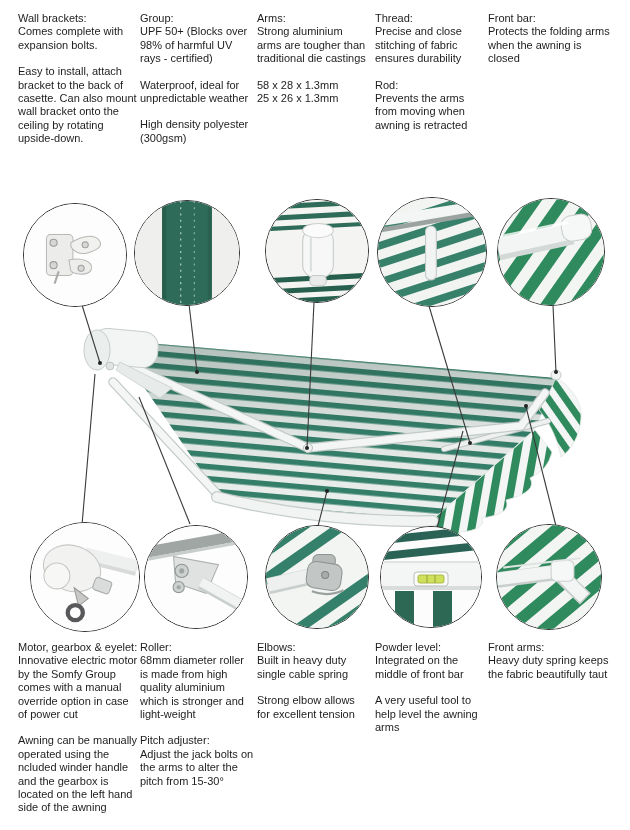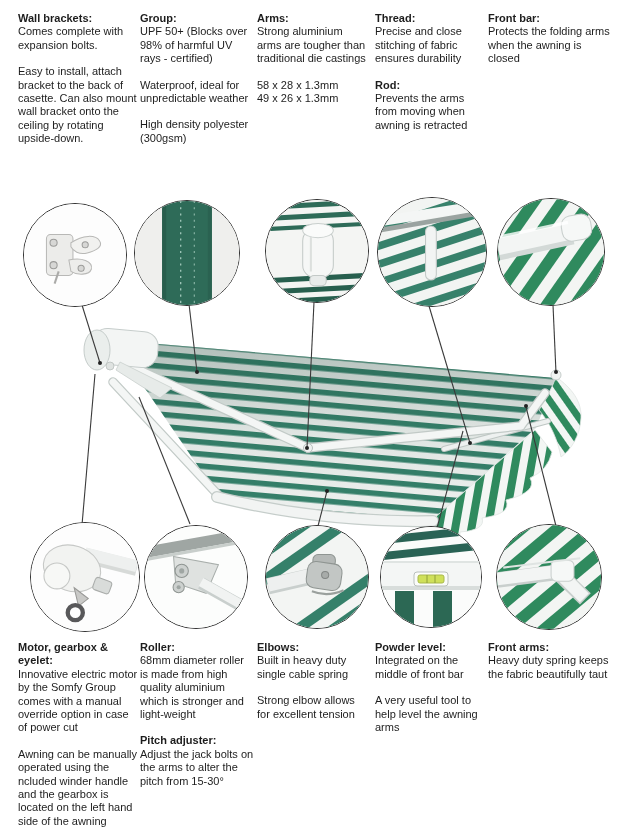--- a/index.html
+++ b/index.html
@@ -1,19 +1,19 @@
 <!DOCTYPE html>
 <html><head>
 <meta charset="utf-8">
 <style>
   html,body{margin:0;padding:0;background:#ffffff;}
   .page{position:relative;width:630px;height:830px;background:#ffffff;overflow:hidden;
         font-family:"Liberation Sans", sans-serif;color:#1d1d1d;}
   .col{position:absolute;font-size:11px;line-height:13.4px;}
-  .col .h{font-weight:700;margin:0;}
+  .col .h{font-weight:400;margin:0;}
   .col .p{margin:0 0 13px 0;}
   .col .p0{margin:0;}
   .art{position:absolute;left:0;top:0;width:630px;height:830px;}
   .circle{position:absolute;border-radius:50%;border:1.6px solid #2f2f2f;background:#ffffff;
           overflow:hidden;box-sizing:border-box;}
   .circle svg{display:block;width:100%;height:100%;}
 </style>
 </head>
 <body>
 
@@ -273,21 +273,21 @@
     <div class="h">Group:</div>
     <div class="p">UPF 50+ (Blocks over 98% of harmful UV rays - certified)</div>
     <div class="p">Waterproof, ideal for unpredictable weather</div>
     <div class="p">High density polyester (300gsm)</div>
   </div>
 
   <div class="col" style="left:257px;top:12px;width:112px">
     <div class="h">Arms:</div>
     <div class="p">Strong aluminium arms are tougher than traditional die castings</div>
     <div class="p0">58 x 28 x 1.3mm</div>
-    <div class="p0">49 x 26 x 1.3mm</div>
+    <div class="p0">25 x 26 x 1.3mm</div>
   </div>
 
   <div class="col" style="left:375px;top:12px;width:106px">
     <div class="h">Thread:</div>
     <div class="p">Precise and close stitching of fabric ensures durability</div>
     <div class="h">Rod:</div>
     <div class="p">Prevents the arms from moving when awning is retracted</div>
   </div>
 
   <div class="col" style="left:488px;top:12px;width:124px">

